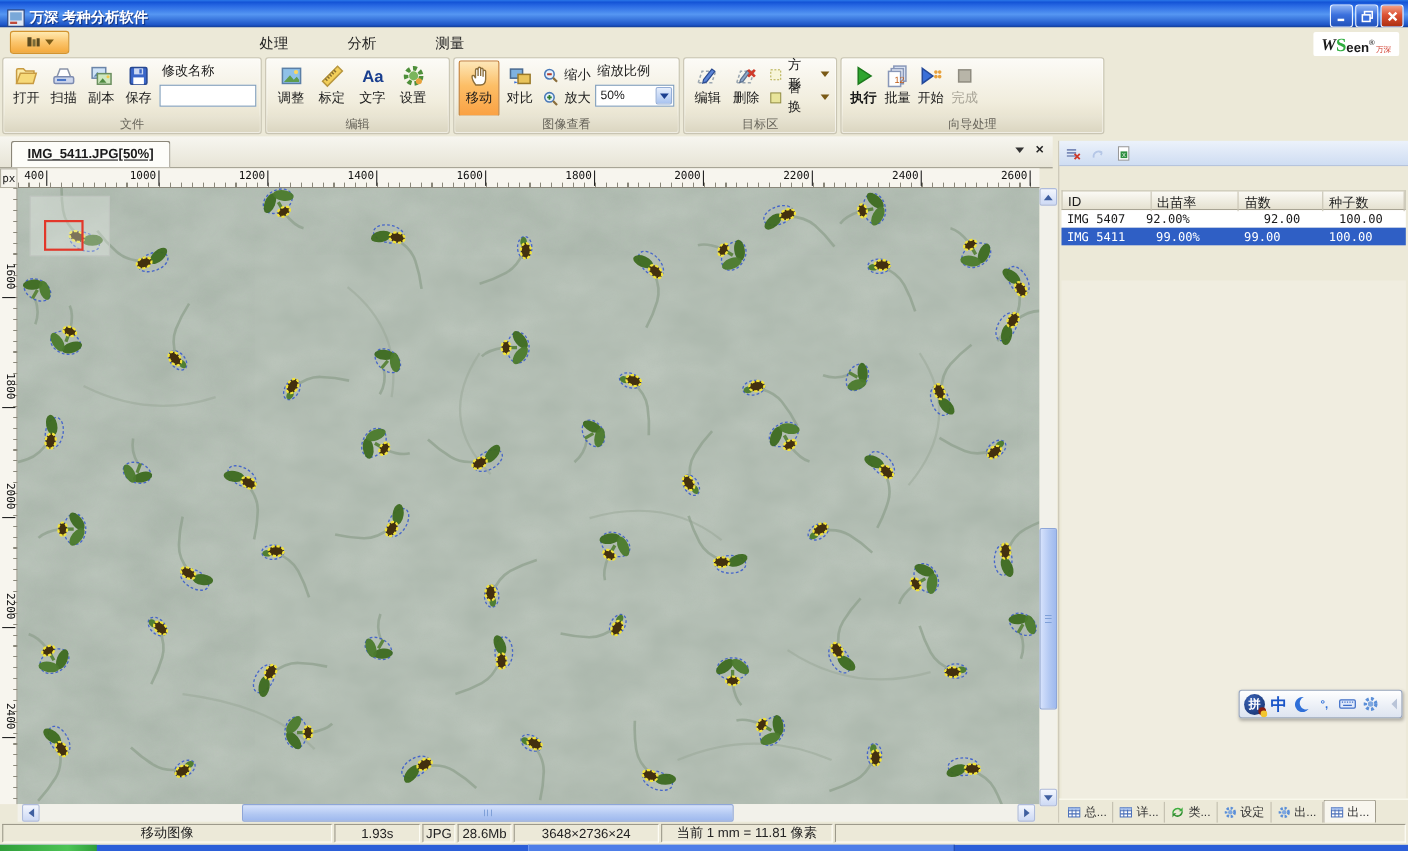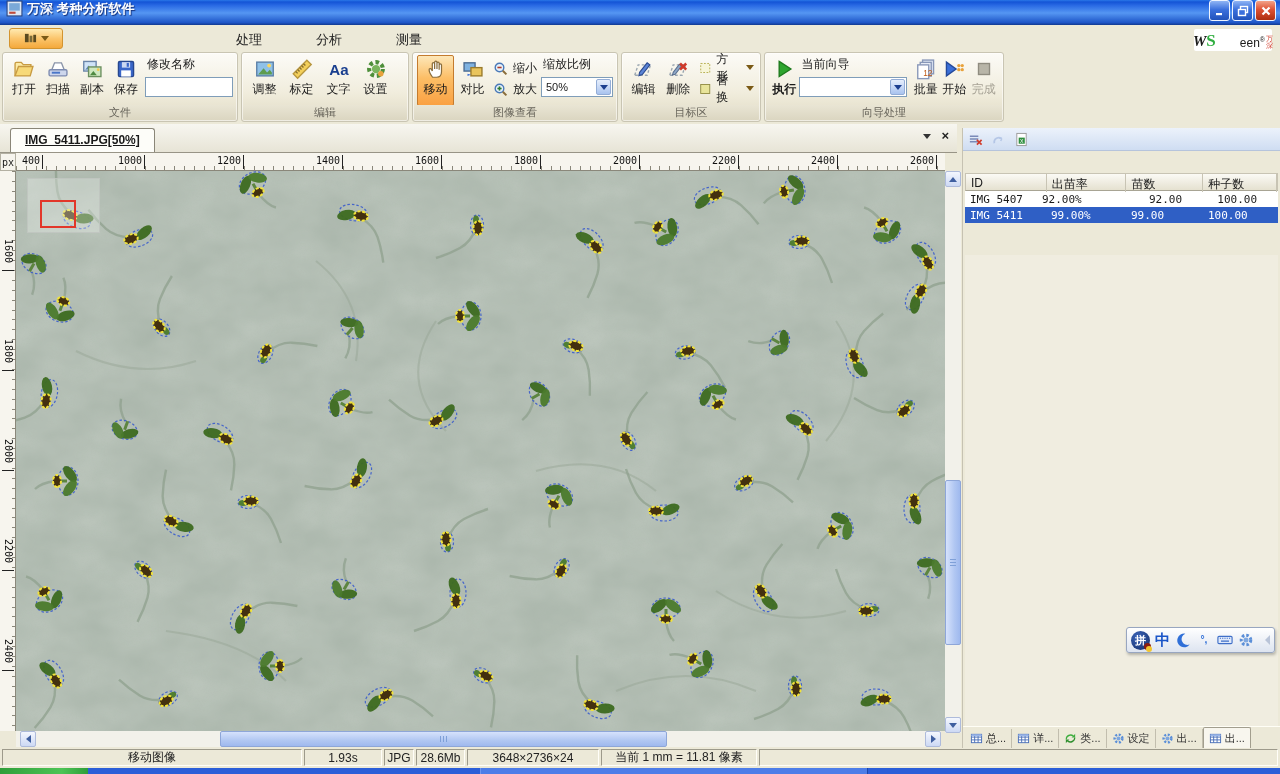--- a/index.html
+++ b/index.html
@@ -8,21 +8,21 @@
     position:relative; overflow:hidden;
     background:#ece9d8;
     font-family:"Liberation Sans","DejaVu Sans",sans-serif;
     font-size:12px; color:#1a1a1a;
   }
   svg { display:block; }
 
   
   .titlebar { position:absolute; left:0; top:0; width:1280px; height:25px;
     background:linear-gradient(180deg,#2a77e8 0%,#1454d6 8%,#2a6ae4 22%,#5596f2 52%,#1e56c8 90%,#11398f 100%);
-    display:flex; align-items:flex-start; padding:0 4px; }
+    display:flex; align-items:flex-end; padding:0 4px; }
   .titlebar .appico { width:17px; height:17px; margin:0 4px 0 2px; }
   .titlebar .ttl { color:#fff; font-weight:bold; font-size:13px; text-shadow:1px 1px 1px #12307a; flex:1; }
   .winbtn { width:21px; height:21px; border-radius:3px; border:1px solid #eef4ff; margin-left:2px;
     background:linear-gradient(#8fb4f4,#3b70dd 45%,#2253bb); display:flex; align-items:center; justify-content:center; }
   .winbtn.close { background:linear-gradient(#f2a288,#dd5234 45%,#ad2f10); }
   .winbtn svg { width:12px; height:12px; }
 
   
   .tabsrow { position:absolute; left:0; top:25px; width:1280px; height:26px; background:#ece9d8; }
   .appbtn { position:absolute; left:9px; top:3px; width:54px; height:21px; border-radius:3px;
@@ -30,21 +30,21 @@
     display:flex; align-items:center; justify-content:center; gap:4px; }
   .appbtn svg { width:13px; height:13px; }
   .caret { width:0; height:0; border-left:4px solid transparent; border-right:4px solid transparent; border-top:5px solid #7a5a16; }
   .rtabs { position:absolute; left:140px; top:2px; display:flex; gap:26px; height:24px; }
   .rtab { padding:4px 14px 0; font-size:13px; color:#222; }
   .rtab.active { background:linear-gradient(#fffef9,#f3f0e3); border:1px solid #a7a28c; border-bottom-color:#f3f0e3; border-radius:2px 2px 0 0;margin-top:40px; }
   .brand { position:absolute; right:8px; top:4px; width:78px; height:22px; background:#fff; border-radius:2px;
     display:flex; align-items:flex-end; justify-content:center; line-height:1; padding-bottom:2px; }
   .brand .bw { font-family:"Liberation Serif","DejaVu Serif",serif; font-style:italic; font-weight:bold; font-size:15px; }
   .brand .bs { color:#2fae3f; font-weight:bold; font-size:17px; font-family:"Liberation Serif",serif; }
-  .brand .be { font-size:12px; font-weight:normal;padding-left:24px; }
+  .brand .be { font-size:12px; font-weight:bold; }
   .brand .br { font-size:7px; margin-bottom:6px; }
   .brand .bz { color:#d03a2a; font-size:7px; margin-left:1px; }
 
   
   .ribbon { position:absolute; left:0; top:51px; width:1280px; height:73px; display:flex; gap:3px; padding:1px 0 0 2px; }
   .group { position:relative; height:70px; border:1px solid #c9c5b3; border-radius:3px;
     background:linear-gradient(180deg,#fcfbf7,#f1eddd 58%,#e6e1cd 84%,#dcd7c2); box-shadow:inset 0 0 0 1px rgba(255,255,255,.55); }
   .glabel { position:absolute; left:1px; right:1px; bottom:1px; height:15px; text-align:center;
     font-size:11px; color:#67645a; background:linear-gradient(#e9e5d4,#dbd6c1); border-radius:0 0 3px 3px; }
   .gbody { display:flex; align-items:flex-start; padding:2px 4px 0; height:54px; }
@@ -425,29 +425,20 @@
   <div class="group" style="width:240px">
     <div class="gbody">
       <div class="rbtn" style="width:32px">
           <span class="ic">
             <svg viewBox="0 0 16 16">
               <path d="M4.5 2.5 L13 8 L4.5 13.5 Z" fill="#2ea52e" stroke="#1d7a1d"></path>
             </svg>
           </span>
           <span class="boldlbl">执行</span>
         </div>
-      <div class="col" style="margin-right:4px">
-        <span class="flabel">当前向导</span>
-        <div class="combo" style="width:108px">
-          <div class="val"></div>
-          <div class="cbtn">
-              <span class="caret"></span>
-            </div>
-        </div>
-      </div>
       <div class="rbtn" style="width:30px">
           <span class="ic">
             <svg viewBox="0 0 16 16">
               <rect x="5.5" y="1.5" width="8" height="10" fill="#dfe7f5" stroke="#8897b8"></rect>
               <rect x="3.8" y="3.2" width="8" height="10" fill="#eef2fa" stroke="#8897b8"></rect>
               <rect x="2" y="5" width="8" height="10" fill="#fff" stroke="#8897b8"></rect>
               <text x="6" y="13" font-size="6" fill="#c05a14" font-family="sans-serif">12</text>
             </svg>
           </span>
           <span>批量</span>

